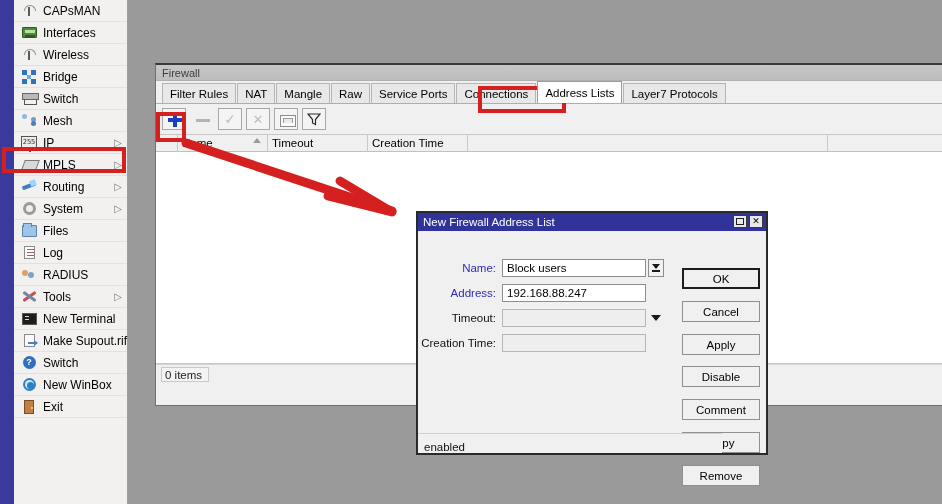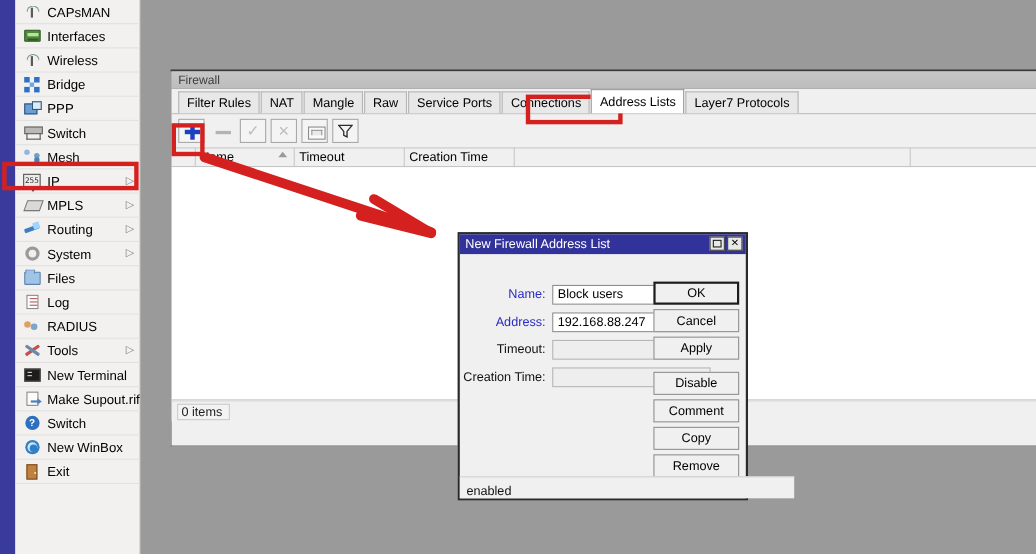--- a/index.html
+++ b/index.html
@@ -252,21 +252,21 @@
     height: 15px; line-height: 15px;
     border: 1px solid #cacaca;
     background: #f3f3f3;
     padding: 0 6px 0 3px;
   }
 
   
   #dialog {
     position: absolute;
     left: 416px; top: 211px;
-    width: 264px; height: 244px;
+    width: 352px; height: 244px;
     background: #f0f0f0;
     border: 2px solid #2a2a2a;
   }
   #dlg-titlebar {
     height: 18px;
     background: #32329b;
     display: flex; align-items: center;
     padding-left: 5px;
     color: #ffffff;
     font-size: 11.5px;
@@ -341,20 +341,21 @@
     width: 78px;
   }
   .dlg-btn {
     width: 78px; height: 21px;
     margin-bottom: 4px;
     background: #f0f0f0;
     border: 1px solid #909090;
     font-size: 11.5px;
     display: flex; align-items: center; justify-content: center;
     color: #000;
+    margin-top: 12px;
   }
   .dlg-btn.primary { border: 2px solid #1c1c1c; }
   .dlg-btn.gap { margin-top: 11px; }
   #dlg-status {
     position: absolute;
     left: 0; bottom: 0;
     width: 304px; height: 20px;
     background: #f0f0f0;
     border-top: 1px solid #cfcfcf;
     display: flex; align-items: flex-end;
@@ -392,26 +393,20 @@
         <span class="mi-icon">
           <span class="ic ic-ant"></span>
         </span>
         <span class="mi-label">Wireless</span>
       </div>
       <div class="menu-item">
         <span class="mi-icon">
           <span class="ic ic-bridge"></span>
         </span>
         <span class="mi-label">Bridge</span>
-      </div>
-      <div class="menu-item">
-        <span class="mi-icon">
-          <span class="ic ic-ppp"></span>
-        </span>
-        <span class="mi-label">PPP</span>
       </div>
       <div class="menu-item">
         <span class="mi-icon">
           <span class="ic ic-switch"></span>
         </span>
         <span class="mi-label">Switch</span>
       </div>
       <div class="menu-item">
         <span class="mi-icon">
           <span class="ic ic-mesh"></span>

